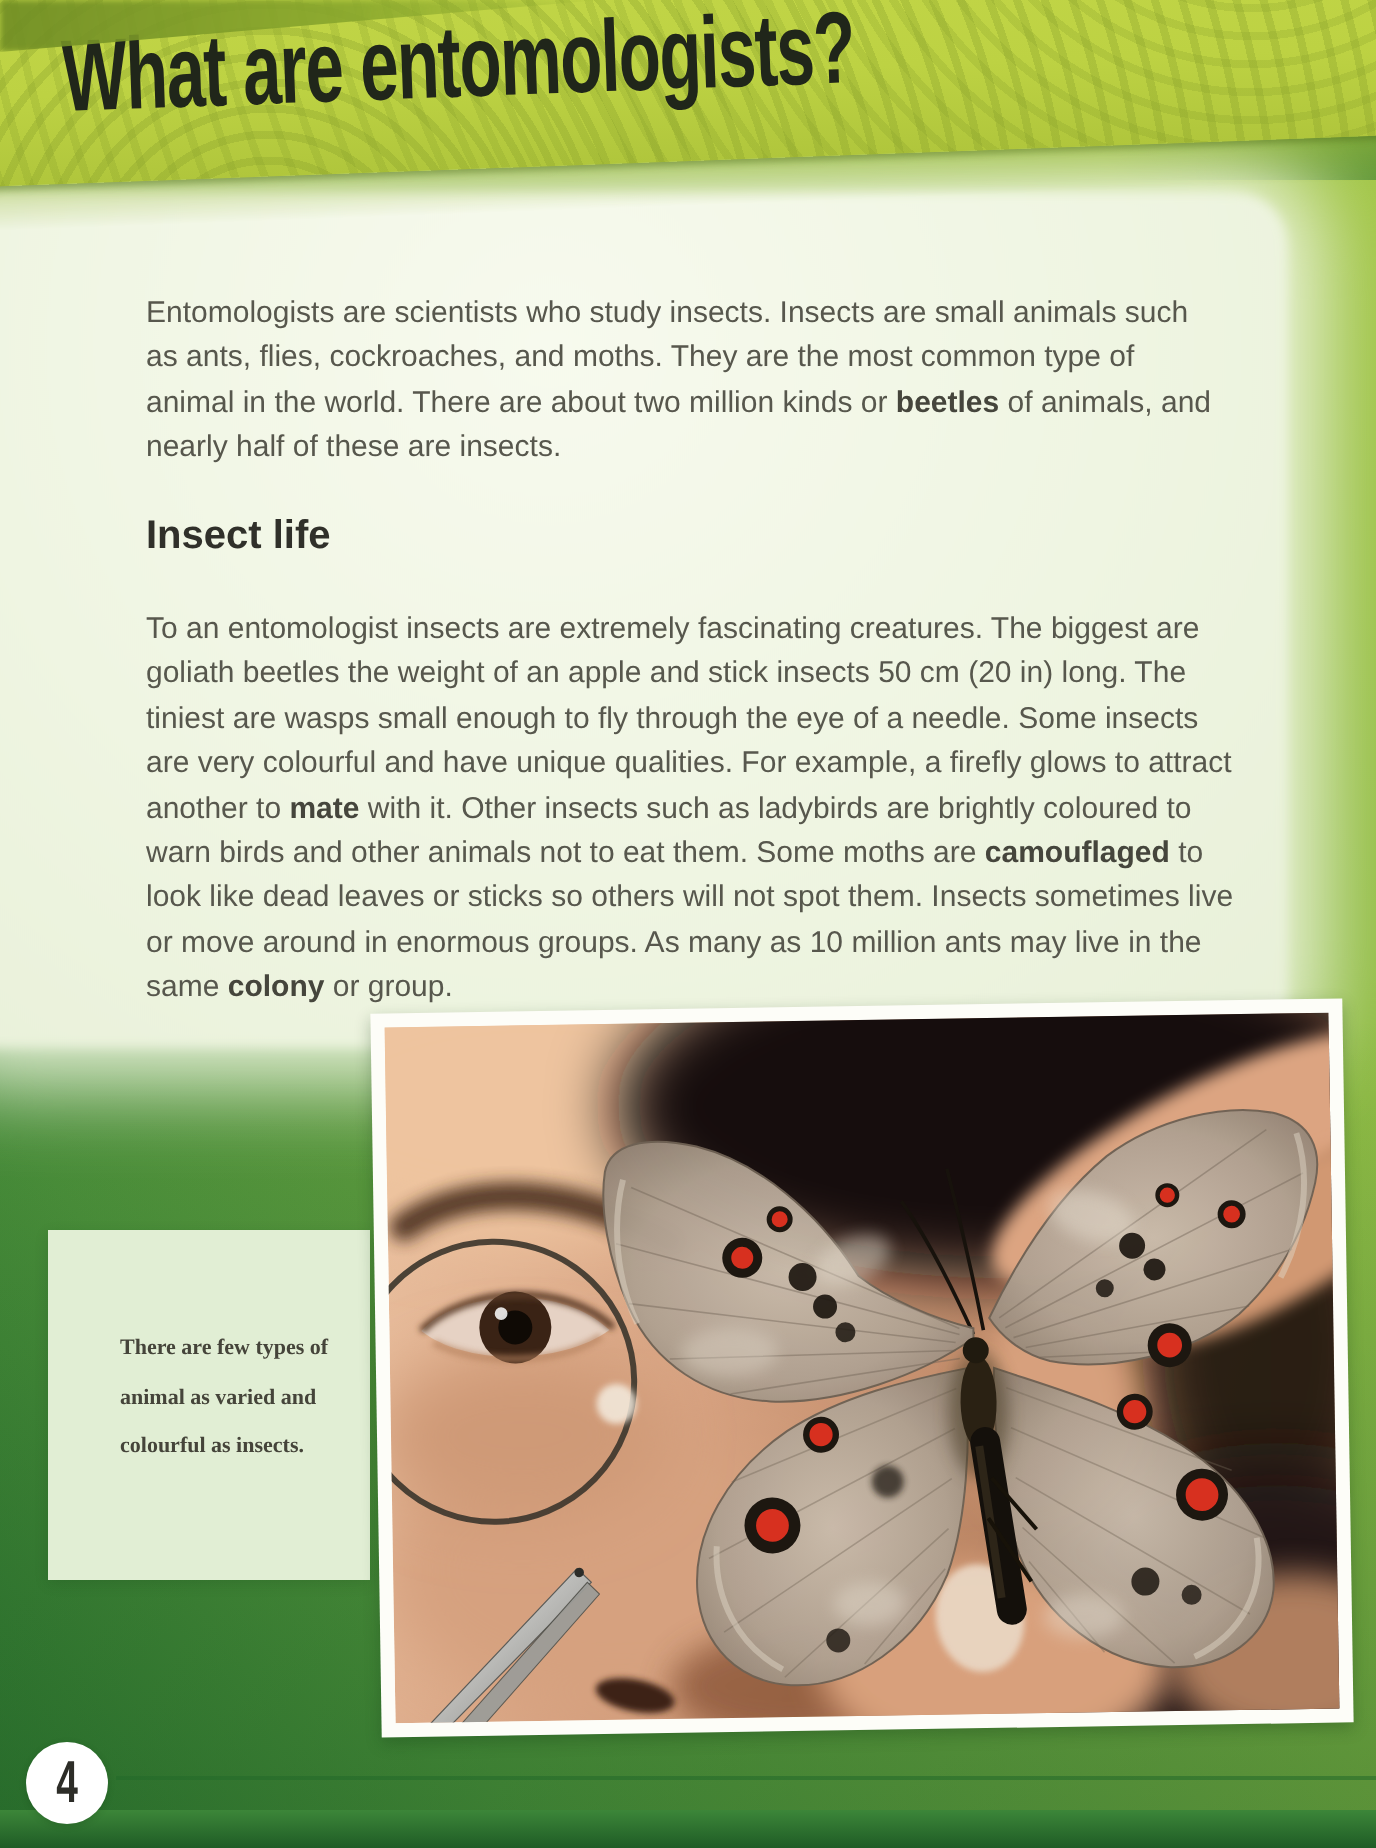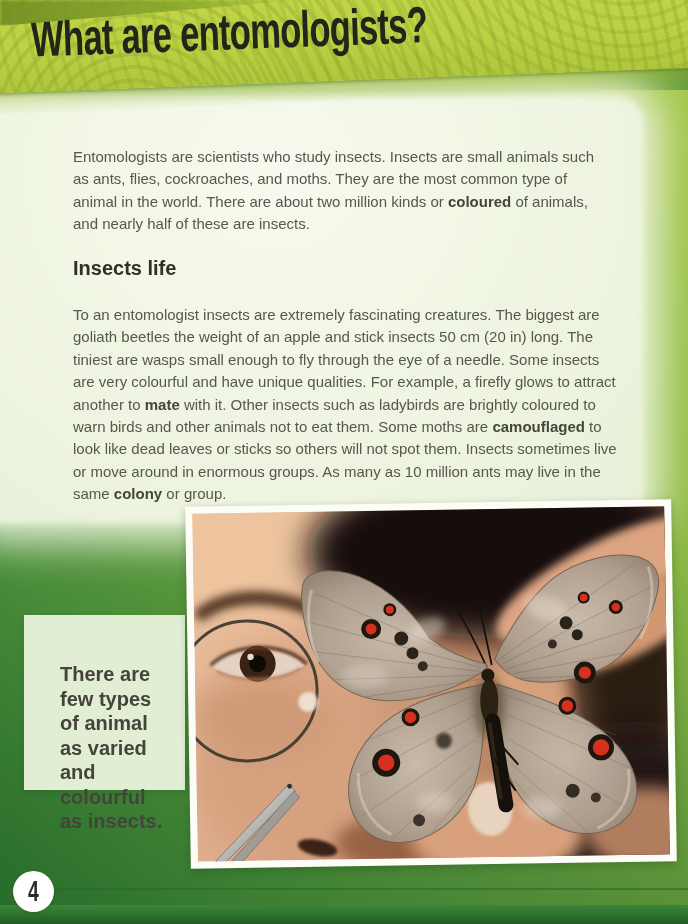--- a/index.html
+++ b/index.html
@@ -63,22 +63,22 @@
   .intro-paragraph strong,.section-paragraph strong{color:#45453c;}
   .section-heading{position:absolute;left:73px;top:257px;z-index:8;
     font-size:20px;font-weight:700;color:var(--heading_text);}
   .section-paragraph{position:absolute;left:73px;top:288px;width:545px;z-index:8;
     font-size:15px;line-height:22.4px;color:var(--body_text);margin-top:16px;}
 
   
   .caption-box{position:absolute;left:24px;top:615px;width:161px;height:175px;z-index:3;
     background:var(--caption_bg);box-shadow:0 2px 6px rgba(20,60,20,.18);box-sizing:border-box;
     padding:47px 12px 0 36px;}
-  .caption-text{font-family:Liberation Sans, sans-serif;font-weight:700;
-    font-size:20px;line-height:24.5px;color:#45443a;}
+  .caption-text{font-family:Liberation Serif, serif;font-weight:700;
+    font-size:11px;line-height:24.5px;color:#45443a;}
 
   
   .photo-frame{position:absolute;left:188px;top:503px;width:486px;height:362px;z-index:4;
     background:#fdfdf8;box-sizing:border-box;padding:7px;
     transform:rotate(-0.9deg);box-shadow:0 3px 8px rgba(20,60,20,.3);}
   .photo-frame svg{display:block;width:100%;height:100%;}
 
   
   .page-number-badge{position:absolute;left:13px;top:871px;width:41px;height:41px;z-index:5;
     border-radius:50%;background:var(--badge_bg);box-shadow:0 1px 3px rgba(20,60,20,.25);
@@ -97,22 +97,22 @@
   <div class="content-panel"></div>
   <div class="bottom-strip"></div>
   <div class="divider-line"></div>
 
   <div class="banner-fold"></div>
   <div class="banner-main">
     <div class="banner-title">What are entomologists?</div>
   </div>
   <div class="spine-shadow"></div>
 
-  <div class="intro-paragraph"><span>Entomologists are scientists who study insects. Insects are small animals such as ants, flies, cockroaches, and moths. They are the most common type of animal in the world. There are about two million kinds or </span><strong>coloured</strong><span> of animals, and nearly half of these are insects.</span></div>
-  <div class="section-heading">Insects life</div>
+  <div class="intro-paragraph"><span>Entomologists are scientists who study insects. Insects are small animals such as ants, flies, cockroaches, and moths. They are the most common type of animal in the world. There are about two million kinds or </span><strong>beetles</strong><span> of animals, and nearly half of these are insects.</span></div>
+  <div class="section-heading">Insect life</div>
   <div class="section-paragraph"><span>To an entomologist insects are extremely fascinating creatures. The biggest are goliath beetles the weight of an apple and stick insects 50 cm (20 in) long. The tiniest are wasps small enough to fly through the eye of a needle. Some insects are very colourful and have unique qualities. For example, a firefly glows to attract another to </span><strong>mate</strong><span> with it. Other insects such as ladybirds are brightly coloured to warn birds and other animals not to eat them. Some moths are </span><strong>camouflaged</strong><span> to look like dead leaves or sticks so others will not spot them. Insects sometimes live or move around in enormous groups. As many as 10 million ants may live in the same </span><strong>colony</strong><span> or group.</span></div>
 
   <div class="caption-box">
     <div class="caption-text">There are few types of animal as varied and colourful as insects.</div>
   </div>
 
   <div class="photo-frame">
     <svg viewBox="0 0 472 348" preserveAspectRatio="none">
       <defs>
         <linearGradient id="skin" x1="0" y1="0" x2="1" y2="0.3">

